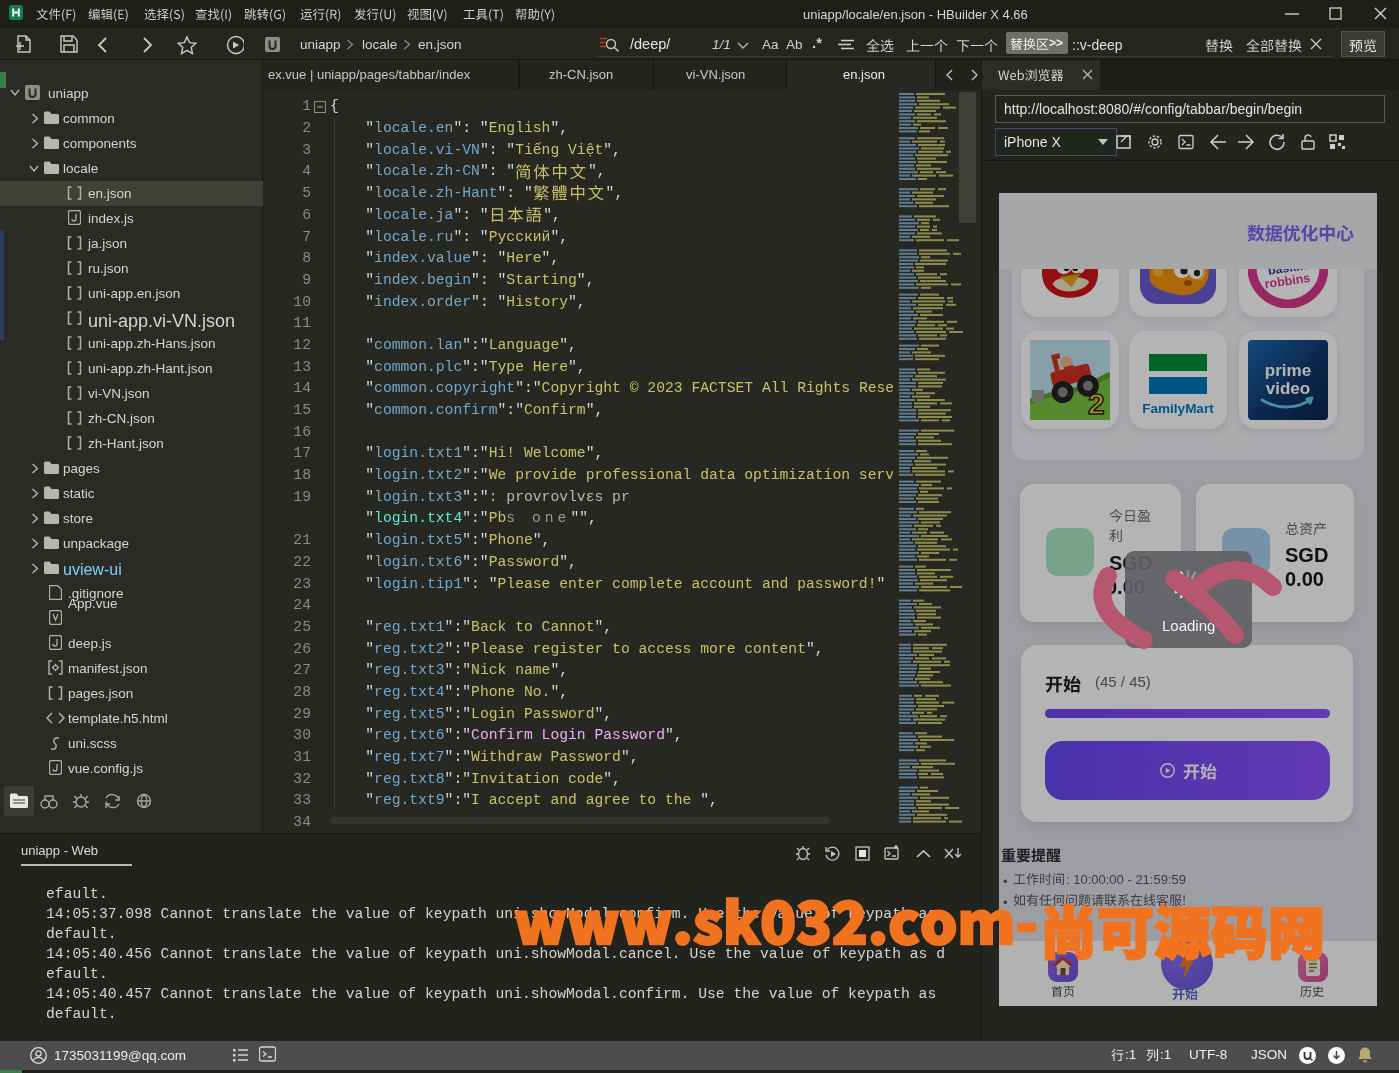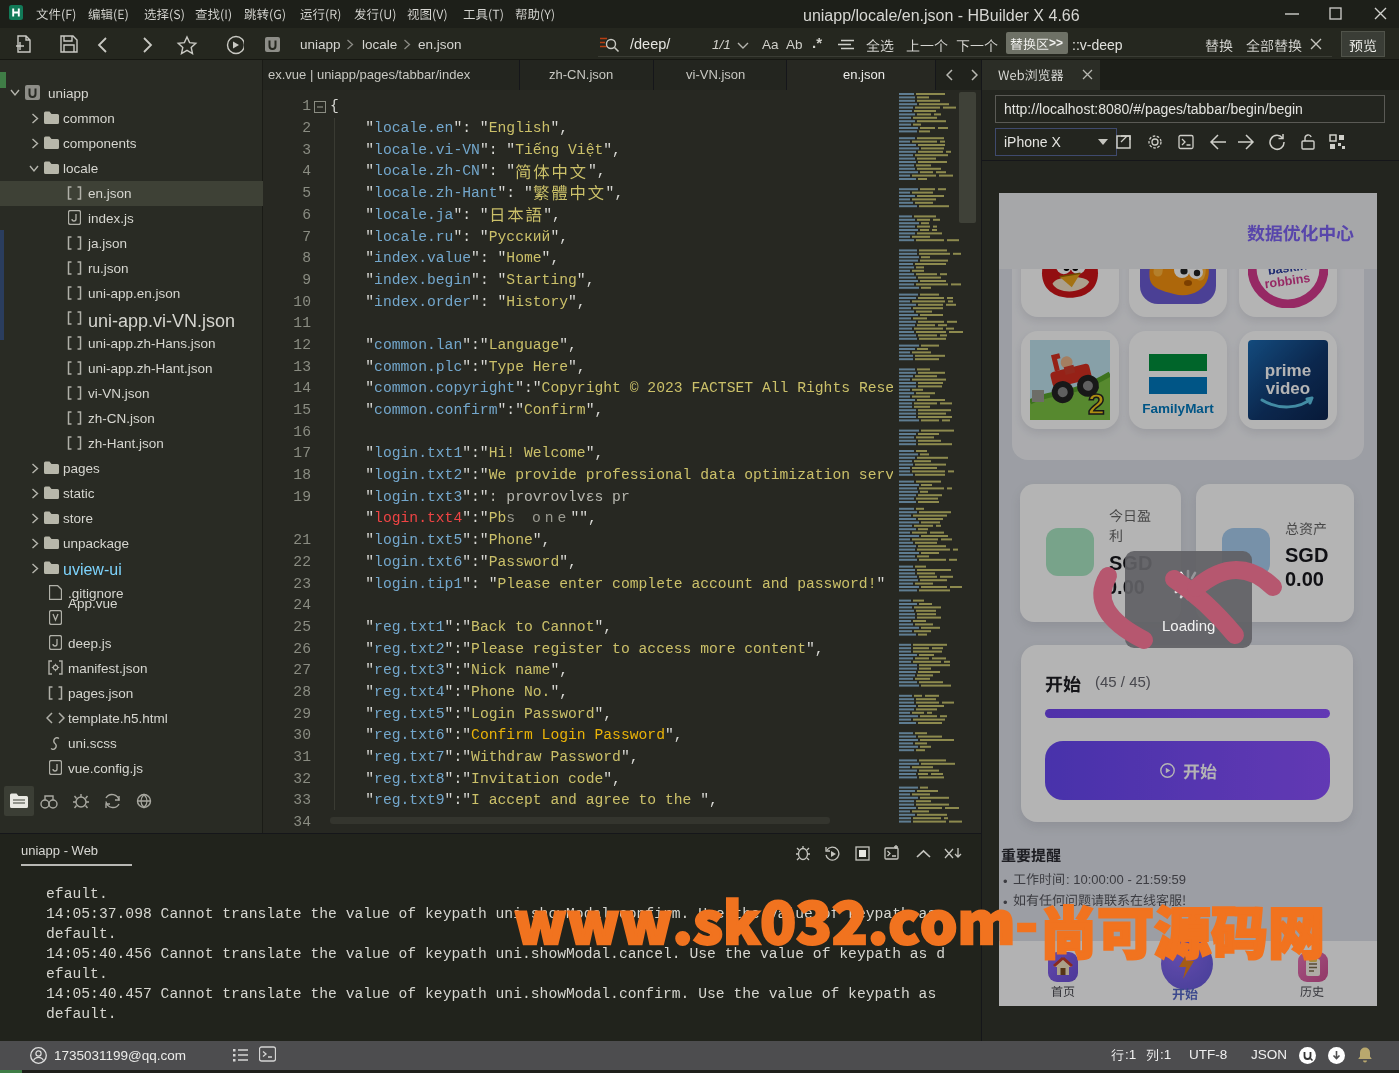--- a/index.html
+++ b/index.html
@@ -35,21 +35,21 @@
   </svg>
 <svg style="position:absolute;left:407px;top:19px;overflow:visible" width="1" height="1">
     <path d="M5.6 -9.9V-3.2H6.5V-9.1H10.4V-3.2H11.3V-9.9ZM1.9 -10.1C2.4 -9.6 2.9 -8.9 3.1 -8.4L3.9 -8.9C3.6 -9.3 3.1 -10.0 2.6 -10.5ZM8.0 -8.1V-5.7C8.0 -3.7 7.6 -1.3 4.4 0.3C4.6 0.5 4.9 0.8 5.0 1.0C6.9 0.0 7.9 -1.3 8.4 -2.7V-0.2C8.4 0.6 8.7 0.8 9.6 0.8H10.7C11.8 0.8 11.9 0.3 12.1 -1.7C11.8 -1.7 11.5 -1.9 11.3 -2.0C11.2 -0.2 11.2 0.1 10.7 0.1H9.7C9.4 0.1 9.3 0.0 9.3 -0.4V-3.5H8.6C8.8 -4.2 8.9 -5.0 8.9 -5.7V-8.1ZM0.8 -8.3V-7.5H3.8C3.1 -5.9 1.8 -4.3 0.5 -3.5C0.6 -3.3 0.9 -2.8 0.9 -2.6C1.4 -2.9 1.9 -3.4 2.4 -3.9V1.0H3.3V-4.4C3.7 -3.8 4.2 -3.1 4.5 -2.7L5.1 -3.5C4.9 -3.8 4.0 -4.8 3.5 -5.3C4.1 -6.1 4.6 -7.1 5.0 -8.1L4.5 -8.4L4.3 -8.3Z M17.2 -3.5C18.2 -3.3 19.5 -2.8 20.2 -2.5L20.6 -3.1C19.9 -3.5 18.6 -3.9 17.6 -4.1ZM15.9 -1.9C17.7 -1.7 19.8 -1.2 21.0 -0.8L21.4 -1.5C20.2 -1.9 18.1 -2.4 16.4 -2.5ZM13.6 -10.0V1.0H14.4V0.5H23.0V1.0H24.0V-10.0ZM14.4 -0.4V-9.1H23.0V-0.4ZM17.7 -8.8C17.1 -7.8 16.0 -6.9 14.9 -6.2C15.1 -6.1 15.4 -5.8 15.6 -5.7C15.9 -5.9 16.3 -6.2 16.7 -6.5C17.1 -6.1 17.6 -5.8 18.1 -5.4C17.0 -4.9 15.8 -4.5 14.7 -4.3C14.8 -4.2 15.0 -3.8 15.1 -3.6C16.4 -3.9 17.7 -4.3 18.9 -5.0C19.9 -4.4 21.1 -4.0 22.3 -3.7C22.4 -3.9 22.6 -4.2 22.8 -4.4C21.7 -4.6 20.6 -5.0 19.6 -5.4C20.6 -6.0 21.3 -6.7 21.9 -7.6L21.3 -7.9L21.2 -7.9H17.9C18.1 -8.1 18.3 -8.3 18.5 -8.6ZM17.2 -7.0 17.3 -7.1H20.6C20.1 -6.6 19.5 -6.2 18.8 -5.8C18.2 -6.2 17.6 -6.6 17.2 -7.0Z M28.0 2.5 28.7 2.1C27.6 0.4 27.1 -1.8 27.1 -3.9C27.1 -6.0 27.6 -8.1 28.7 -9.9L28.0 -10.2C26.8 -8.3 26.1 -6.3 26.1 -3.9C26.1 -1.4 26.8 0.6 28.0 2.5Z M32.2 0.0H33.5L36.4 -9.2H35.2L33.8 -4.2C33.5 -3.1 33.2 -2.2 32.9 -1.2H32.8C32.5 -2.2 32.2 -3.1 31.9 -4.2L30.5 -9.2H29.2Z M37.6 2.5C38.8 0.6 39.5 -1.4 39.5 -3.9C39.5 -6.3 38.8 -8.3 37.6 -10.2L36.9 -9.9C38.0 -8.1 38.6 -6.0 38.6 -3.9C38.6 -1.8 38.0 0.4 36.9 2.1Z" fill="#d5d5d1"></path>
   </svg>
 <svg style="position:absolute;left:463px;top:19px;overflow:visible" width="1" height="1">
     <path d="M0.7 -0.9V0.0H11.9V-0.9H6.7V-8.1H11.2V-9.1H1.3V-8.1H5.7V-0.9Z M20.1 -1.1C21.5 -0.4 22.9 0.4 23.8 1.0L24.5 0.3C23.6 -0.3 22.1 -1.1 20.7 -1.7ZM16.6 -1.7C15.8 -1.0 14.3 -0.2 13.0 0.3C13.2 0.5 13.5 0.8 13.7 1.0C14.9 0.5 16.5 -0.3 17.5 -1.1ZM15.2 -9.9V-2.6H13.2V-1.8H24.4V-2.6H22.5V-9.9ZM16.1 -2.6V-3.8H21.6V-2.6ZM16.1 -7.3H21.6V-6.3H16.1ZM16.1 -8.1V-9.1H21.6V-8.1ZM16.1 -5.6H21.6V-4.5H16.1Z M28.0 2.5 28.7 2.1C27.6 0.4 27.1 -1.8 27.1 -3.9C27.1 -6.0 27.6 -8.1 28.7 -9.9L28.0 -10.2C26.8 -8.3 26.1 -6.3 26.1 -3.9C26.1 -1.4 26.8 0.6 28.0 2.5Z M32.4 0.0H33.6V-8.2H36.3V-9.2H29.6V-8.2H32.4Z M38.0 2.5C39.1 0.6 39.8 -1.4 39.8 -3.9C39.8 -6.3 39.1 -8.3 38.0 -10.2L37.2 -9.9C38.3 -8.1 38.9 -6.0 38.9 -3.9C38.9 -1.8 38.3 0.4 37.2 2.1Z" fill="#d5d5d1"></path>
   </svg>
 <svg style="position:absolute;left:515px;top:19px;overflow:visible" width="1" height="1">
     <path d="M3.4 -10.5V-9.5H0.8V-8.8H3.4V-7.8H1.1V-7.1H3.4V-6.8C3.4 -6.6 3.4 -6.4 3.3 -6.1H0.6V-5.4H3.0C2.6 -4.8 1.9 -4.2 0.9 -3.9C1.1 -3.7 1.4 -3.4 1.5 -3.2C2.9 -3.8 3.6 -4.6 4.0 -5.4H6.8V-6.1H4.3C4.4 -6.4 4.4 -6.6 4.4 -6.8V-7.1H6.4V-7.8H4.4V-8.8H6.7V-9.5H4.4V-10.5ZM7.3 -10.0V-3.8H8.2V-9.2H10.3C10.0 -8.6 9.6 -8.0 9.2 -7.5C10.3 -6.8 10.7 -6.3 10.7 -5.8C10.7 -5.6 10.6 -5.4 10.4 -5.3C10.2 -5.2 10.0 -5.2 9.9 -5.2C9.5 -5.2 9.0 -5.2 8.5 -5.2C8.7 -5.0 8.8 -4.7 8.8 -4.4C9.3 -4.4 9.8 -4.4 10.2 -4.4C10.5 -4.5 10.8 -4.5 11.0 -4.6C11.4 -4.9 11.6 -5.2 11.6 -5.8C11.6 -6.3 11.2 -6.9 10.2 -7.6C10.7 -8.2 11.2 -9.0 11.7 -9.6L11.1 -10.0L10.9 -10.0ZM1.9 -3.3V0.3H2.8V-2.4H5.7V1.0H6.7V-2.4H9.9V-0.7C9.9 -0.6 9.8 -0.5 9.6 -0.5C9.4 -0.5 8.7 -0.5 7.9 -0.5C8.0 -0.3 8.1 0.1 8.2 0.3C9.2 0.3 9.9 0.3 10.3 0.2C10.7 0.0 10.8 -0.2 10.8 -0.7V-3.3H6.7V-4.3H5.7V-3.3Z M20.4 -10.5C20.4 -9.5 20.4 -8.6 20.4 -7.7H18.3V-6.8H20.4C20.2 -3.8 19.5 -1.2 17.1 0.3C17.4 0.5 17.7 0.8 17.8 1.0C20.4 -0.7 21.1 -3.5 21.2 -6.8H23.2C23.1 -2.2 23.0 -0.5 22.6 -0.1C22.5 0.0 22.4 0.1 22.2 0.1C21.9 0.1 21.2 0.0 20.5 -0.0C20.7 0.2 20.8 0.6 20.8 0.9C21.5 0.9 22.2 0.9 22.6 0.9C23.0 0.9 23.2 0.8 23.5 0.4C23.9 -0.1 24.0 -1.9 24.1 -7.2C24.1 -7.3 24.1 -7.7 24.1 -7.7H21.3C21.3 -8.6 21.3 -9.5 21.3 -10.5ZM12.9 -1.2 13.1 -0.2C14.6 -0.6 16.7 -1.1 18.7 -1.5L18.6 -2.4L17.9 -2.2V-9.9H13.8V-1.4ZM14.7 -1.5V-3.7H17.0V-2.0ZM14.7 -6.4H17.0V-4.5H14.7ZM14.7 -7.2V-9.0H17.0V-7.2Z M28.0 2.5 28.7 2.1C27.6 0.4 27.1 -1.8 27.1 -3.9C27.1 -6.0 27.6 -8.1 28.7 -9.9L28.0 -10.2C26.8 -8.3 26.1 -6.3 26.1 -3.9C26.1 -1.4 26.8 0.6 28.0 2.5Z M32.0 0.0H33.1V-3.6L35.9 -9.2H34.7L33.5 -6.6C33.2 -5.9 32.9 -5.2 32.6 -4.6H32.5C32.2 -5.2 31.9 -5.9 31.6 -6.6L30.4 -9.2H29.2L32.0 -3.6Z M37.1 2.5C38.3 0.6 38.9 -1.4 38.9 -3.9C38.9 -6.3 38.3 -8.3 37.1 -10.2L36.4 -9.9C37.5 -8.1 38.0 -6.0 38.0 -3.9C38.0 -1.8 37.5 0.4 36.4 2.1Z" fill="#d5d5d1"></path>
   </svg>
-<div class="abs" style="left:803px;top:7px;white-space:pre;font-size:16px;color:#d7d7d3">uniapp/locale/en.json - HBuilder X 4.66</div>
+<div class="abs" style="left:803px;top:7px;white-space:pre;font-size:13px;color:#d7d7d3">uniapp/locale/en.json - HBuilder X 4.66</div>
 <svg class="abs" style="left:1277px;top:0" width="122" height="28">
     <path d="M8 14h14" stroke="#d0d0cc" stroke-width="1.4"></path>
     <rect x="53" y="8" width="11" height="11" fill="none" stroke="#d0d0cc" stroke-width="1.3"></rect>
     <path d="M98 8l11 11M109 8l-11 11" stroke="#d0d0cc" stroke-width="1.4"></path>
   </svg>
 <div class="abs" style="left:0px;top:28px;width:1399px;height:32px;background:#25271f;border-bottom:1px solid #161712"></div>
 <svg class="abs" style="left:14px;top:34px" width="230" height="22">
     <path d="M4 2h8l4 4v12H4z M12 2v4h4" style="fill:none;stroke:#c9c9c3;stroke-width:1.4"></path>
     <path d="M0 8v8M-4 12h8" transform="translate(6,0)" style="fill:none;stroke:#c9c9c3;stroke-width:1.4"></path>
     <g transform="translate(45,0)">
@@ -344,43 +344,43 @@
     <path d="M3 6h6" stroke="#8a8c82" stroke-width="1.2"></path>
   </svg>
 <div class="abs" style="left:334px;top:118px;width:1px;height:692px;background:#3a3b33"></div>
 <div class="abs mono" style="left:330px;top:96.4px;width:563px;font-size:14.7px;line-height:21.68px;color:#d8d8d4;white-space:pre;overflow:hidden;height:736px"><i style="color:#d8d8d4">{</i>
     <i style="color:#d8d8d4">"</i><i style="color:#73a7cc">locale.en</i><i style="color:#d8d8d4">": "</i><i style="color:#cbc069">English</i><i style="color:#d8d8d4">",</i>
     <i style="color:#d8d8d4">"</i><i style="color:#73a7cc">locale.vi-VN</i><i style="color:#d8d8d4">": "</i><i style="color:#cbc069">Tiếng Việt</i><i style="color:#d8d8d4">",</i>
     <i style="color:#d8d8d4">"</i><i style="color:#73a7cc">locale.zh-CN</i><i style="color:#d8d8d4">": "</i><span class="cjk4"></span><i style="color:#d8d8d4">",</i>
     <i style="color:#d8d8d4">"</i><i style="color:#73a7cc">locale.zh-Hant</i><i style="color:#d8d8d4">": "</i><span class="cjk5"></span><i style="color:#d8d8d4">",</i>
     <i style="color:#d8d8d4">"</i><i style="color:#73a7cc">locale.ja</i><i style="color:#d8d8d4">": "</i><span class="cjk6"></span><i style="color:#d8d8d4">",</i>
     <i style="color:#d8d8d4">"</i><i style="color:#73a7cc">locale.ru</i><i style="color:#d8d8d4">": "</i><i style="color:#cbc069">Русский</i><i style="color:#d8d8d4">",</i>
-    <i style="color:#d8d8d4">"</i><i style="color:#73a7cc">index.value</i><i style="color:#d8d8d4">": "</i><i style="color:#cbc069">Home</i><i style="color:#d8d8d4">",</i>
+    <i style="color:#d8d8d4">"</i><i style="color:#73a7cc">index.value</i><i style="color:#d8d8d4">": "</i><i style="color:#cbc069">Here</i><i style="color:#d8d8d4">",</i>
     <i style="color:#d8d8d4">"</i><i style="color:#73a7cc">index.begin</i><i style="color:#d8d8d4">": "</i><i style="color:#cbc069">Starting</i><i style="color:#d8d8d4">",</i>
     <i style="color:#d8d8d4">"</i><i style="color:#73a7cc">index.order</i><i style="color:#d8d8d4">": "</i><i style="color:#cbc069">History</i><i style="color:#d8d8d4">",</i>
 
     <i style="color:#d8d8d4">"</i><i style="color:#73a7cc">common.lan</i><i style="color:#d8d8d4">":"</i><i style="color:#cbc069">Language</i><i style="color:#d8d8d4">",</i>
     <i style="color:#d8d8d4">"</i><i style="color:#73a7cc">common.plc</i><i style="color:#d8d8d4">":"</i><i style="color:#cbc069">Type Here</i><i style="color:#d8d8d4">",</i>
     <i style="color:#d8d8d4">"</i><i style="color:#73a7cc">common.copyright</i><i style="color:#d8d8d4">":"</i><i style="color:#cbc069">Copyright © 2023 FACTSET All Rights Reserved</i>
     <i style="color:#d8d8d4">"</i><i style="color:#73a7cc">common.confirm</i><i style="color:#d8d8d4">":"</i><i style="color:#cbc069">Confirm</i><i style="color:#d8d8d4">",</i>
 
     <i style="color:#d8d8d4">"</i><i style="color:#73a7cc">login.txt1</i><i style="color:#d8d8d4">":"</i><i style="color:#cbc069">Hi! Welcome</i><i style="color:#d8d8d4">",</i>
     <i style="color:#d8d8d4">"</i><i style="color:#73a7cc">login.txt2</i><i style="color:#d8d8d4">":"</i><i style="color:#cbc069">We provide professional data optimization services</i>
     <i style="color:#d8d8d4">"</i><i style="color:#73a7cc">login.txt3</i><i style="color:#d8d8d4">":"</i><i style="color:#b8b8b0">: provrovlvεs pr</i>
-    <i style="color:#d8d8d4">"</i><i style="color:#ef4444">login.txt4</i><i style="color:#d8d8d4">":"</i><i style="color:#cbc069">Pb</i><i style="color:#9a9a90;letter-spacing:4px">s one</i><i style="color:#d8d8d4">"",</i>
+    <i style="color:#d8d8d4">"</i><i style="color:#5eead4">login.txt4</i><i style="color:#d8d8d4">":"</i><i style="color:#cbc069">Pb</i><i style="color:#9a9a90;letter-spacing:4px">s one</i><i style="color:#d8d8d4">"",</i>
     <i style="color:#d8d8d4">"</i><i style="color:#73a7cc">login.txt5</i><i style="color:#d8d8d4">":"</i><i style="color:#cbc069">Phone</i><i style="color:#d8d8d4">",</i>
     <i style="color:#d8d8d4">"</i><i style="color:#73a7cc">login.txt6</i><i style="color:#d8d8d4">":"</i><i style="color:#cbc069">Password</i><i style="color:#d8d8d4">",</i>
     <i style="color:#d8d8d4">"</i><i style="color:#73a7cc">login.tip1</i><i style="color:#d8d8d4">": "</i><i style="color:#cbc069">Please enter complete account and password!</i><i style="color:#d8d8d4">"</i>
 
     <i style="color:#d8d8d4">"</i><i style="color:#73a7cc">reg.txt1</i><i style="color:#d8d8d4">":"</i><i style="color:#cbc069">Back to Cannot</i><i style="color:#d8d8d4">",</i>
     <i style="color:#d8d8d4">"</i><i style="color:#73a7cc">reg.txt2</i><i style="color:#d8d8d4">":"</i><i style="color:#cbc069">Please register to access more content</i><i style="color:#d8d8d4">",</i>
     <i style="color:#d8d8d4">"</i><i style="color:#73a7cc">reg.txt3</i><i style="color:#d8d8d4">":"</i><i style="color:#cbc069">Nick name</i><i style="color:#d8d8d4">",</i>
     <i style="color:#d8d8d4">"</i><i style="color:#73a7cc">reg.txt4</i><i style="color:#d8d8d4">":"</i><i style="color:#cbc069">Phone No.</i><i style="color:#d8d8d4">",</i>
     <i style="color:#d8d8d4">"</i><i style="color:#73a7cc">reg.txt5</i><i style="color:#d8d8d4">":"</i><i style="color:#cbc069">Login Password</i><i style="color:#d8d8d4">",</i>
-    <i style="color:#d8d8d4">"</i><i style="color:#73a7cc">reg.txt6</i><i style="color:#d8d8d4">":"</i><i style="color:#eab308">Confirm Login Password</i><i style="color:#d8d8d4">",</i>
+    <i style="color:#d8d8d4">"</i><i style="color:#73a7cc">reg.txt6</i><i style="color:#d8d8d4">":"</i><i style="color:#f0abfc">Confirm Login Password</i><i style="color:#d8d8d4">",</i>
     <i style="color:#d8d8d4">"</i><i style="color:#73a7cc">reg.txt7</i><i style="color:#d8d8d4">":"</i><i style="color:#cbc069">Withdraw Password</i><i style="color:#d8d8d4">",</i>
     <i style="color:#d8d8d4">"</i><i style="color:#73a7cc">reg.txt8</i><i style="color:#d8d8d4">":"</i><i style="color:#cbc069">Invitation code</i><i style="color:#d8d8d4">",</i>
     <i style="color:#d8d8d4">"</i><i style="color:#73a7cc">reg.txt9</i><i style="color:#d8d8d4">":"</i><i style="color:#cbc069">I accept and agree to the </i><i style="color:#d8d8d4">",</i>
 </div>
 <style>i{font-style:normal}</style>
 <svg style="position:absolute;left:515.22px;top:177.64px;overflow:visible" width="1" height="1">
     <path d="M1.8 -7.5V1.3H3.0V-7.5ZM2.5 -8.9C3.2 -8.3 4.0 -7.4 4.4 -6.8L5.3 -7.5C4.9 -8.1 4.1 -8.9 3.4 -9.5ZM5.3 -6.4V-0.7H11.4V-6.4ZM3.4 -13.9C2.9 -12.3 1.9 -10.8 0.8 -9.9C1.1 -9.7 1.6 -9.4 1.8 -9.2C2.4 -9.8 3.0 -10.5 3.5 -11.4H4.5C4.9 -10.7 5.3 -9.9 5.4 -9.3L6.5 -9.8C6.4 -10.2 6.1 -10.8 5.8 -11.4H8.1V-12.4H4.1C4.3 -12.8 4.4 -13.2 4.6 -13.6ZM9.8 -13.9C9.4 -12.5 8.7 -11.1 7.7 -10.2C8.0 -10.0 8.5 -9.7 8.7 -9.5C9.2 -10.0 9.7 -10.6 10.1 -11.4H11.3C11.8 -10.7 12.3 -9.8 12.5 -9.3L13.6 -9.7C13.4 -10.2 13.0 -10.8 12.7 -11.4H15.3V-12.4H10.6C10.7 -12.8 10.9 -13.2 11.0 -13.6ZM10.2 -3.1V-1.6H6.4V-3.1ZM6.4 -5.4H10.2V-4.0H6.4ZM5.8 -8.9V-7.8H13.5V-0.2C13.5 0.1 13.5 0.1 13.2 0.1C13.0 0.2 12.1 0.2 11.2 0.1C11.3 0.4 11.5 0.9 11.6 1.2C12.8 1.2 13.6 1.2 14.1 1.0C14.6 0.8 14.8 0.5 14.8 -0.2V-8.9Z M22.3 -13.8C21.5 -11.3 20.2 -8.8 18.7 -7.2C18.9 -6.9 19.3 -6.3 19.4 -6.0C19.9 -6.6 20.4 -7.2 20.8 -7.9V1.3H22.0V-10.0C22.6 -11.1 23.1 -12.3 23.5 -13.5ZM25.1 -2.9V-1.7H27.8V1.2H29.0V-1.7H31.6V-2.9H29.0V-8.6C30.0 -5.7 31.6 -3.0 33.3 -1.4C33.5 -1.7 34.0 -2.1 34.3 -2.4C32.5 -3.8 30.8 -6.6 29.8 -9.3H33.9V-10.5H29.0V-13.8H27.8V-10.5H23.1V-9.3H27.0C26.0 -6.5 24.3 -3.7 22.5 -2.3C22.8 -2.1 23.2 -1.6 23.4 -1.3C25.1 -2.9 26.7 -5.6 27.8 -8.5V-2.9Z M44.0 -13.9V-10.9H38.0V-3.1H39.2V-4.1H44.0V1.3H45.3V-4.1H50.0V-3.2H51.3V-10.9H45.3V-13.9ZM39.2 -5.3V-9.7H44.0V-5.3ZM50.0 -5.3H45.3V-9.7H50.0Z M61.6 -13.6C62.1 -12.8 62.6 -11.7 62.8 -11.0L64.2 -11.4C63.9 -12.1 63.4 -13.2 62.9 -14.0ZM55.4 -11.0V-9.7H58.0C59.0 -7.2 60.3 -5.1 62.0 -3.3C60.2 -1.8 57.9 -0.7 55.2 0.1C55.4 0.4 55.8 1.0 56.0 1.3C58.7 0.4 61.0 -0.8 62.9 -2.4C64.7 -0.8 67.0 0.5 69.7 1.2C69.9 0.9 70.3 0.3 70.6 0.1C67.9 -0.6 65.7 -1.8 63.8 -3.3C65.5 -5.0 66.8 -7.1 67.7 -9.7H70.3V-11.0ZM62.9 -4.2C61.4 -5.7 60.1 -7.6 59.3 -9.7H66.3C65.5 -7.5 64.4 -5.7 62.9 -4.2Z" fill="#cbc069"></path>
   </svg>
 <svg style="position:absolute;left:532.86px;top:199.32px;overflow:visible" width="1" height="1">
     <path d="M10.4 -1.0C11.8 -0.5 13.6 0.4 14.5 1.0L15.5 0.3C14.5 -0.3 12.7 -1.1 11.3 -1.6ZM4.9 -1.6C3.9 -0.9 2.3 -0.2 0.9 0.2C1.2 0.4 1.6 0.8 1.8 1.1C3.2 0.5 4.9 -0.3 6.0 -1.2ZM3.3 -3.9C3.6 -4.0 4.0 -4.1 6.7 -4.2C5.5 -3.7 4.4 -3.3 3.9 -3.2C3.0 -2.9 2.3 -2.7 1.8 -2.7C1.9 -2.4 2.0 -1.8 2.1 -1.6C2.5 -1.8 3.2 -1.8 7.9 -2.1V-0.0C7.9 0.2 7.8 0.2 7.6 0.2C7.3 0.3 6.5 0.3 5.6 0.2C5.7 0.5 5.9 1.0 6.0 1.3C7.2 1.3 8.0 1.3 8.5 1.1C9.0 0.9 9.1 0.6 9.1 0.0V-2.2L13.2 -2.5C13.6 -2.1 14.0 -1.8 14.2 -1.5L15.1 -2.2C14.3 -3.0 12.8 -4.0 11.6 -4.7L10.8 -4.1C11.2 -3.9 11.6 -3.6 12.1 -3.3L5.9 -3.0C7.7 -3.6 9.6 -4.4 11.4 -5.3L10.7 -6.1C10.1 -5.8 9.4 -5.5 8.8 -5.1L5.7 -5.0C6.4 -5.3 7.0 -5.6 7.6 -6.0L7.0 -6.5H8.4V-7.2H7.5L7.6 -8.7H8.9V-9.5H7.7L7.9 -11.6H2.4C2.6 -11.8 2.8 -12.0 3.0 -12.3H8.5V-13.1H3.5L3.8 -13.7L2.8 -13.9C2.3 -12.9 1.5 -11.9 0.6 -11.2C0.8 -11.1 1.3 -10.8 1.5 -10.6C1.7 -10.9 2.0 -11.1 2.3 -11.4L2.1 -9.5H0.8V-8.7H2.0C1.9 -7.9 1.8 -7.1 1.7 -6.5H6.6C5.6 -5.8 4.4 -5.3 4.0 -5.2C3.6 -5.0 3.3 -5.0 3.0 -4.9C3.1 -4.7 3.3 -4.1 3.3 -3.9ZM10.6 -11.6H13.4C13.1 -10.7 12.6 -9.9 12.0 -9.2C11.4 -9.9 10.9 -10.7 10.6 -11.5ZM10.4 -13.9C10.0 -12.5 9.3 -11.2 8.3 -10.4C8.6 -10.2 9.0 -9.8 9.1 -9.6C9.4 -9.9 9.7 -10.2 10.0 -10.5C10.3 -9.8 10.8 -9.1 11.3 -8.5C10.5 -7.8 9.5 -7.3 8.4 -6.9C8.7 -6.7 9.0 -6.3 9.2 -6.1C10.2 -6.5 11.2 -7.1 12.0 -7.8C12.9 -6.9 14.0 -6.3 15.2 -5.9C15.4 -6.2 15.7 -6.6 15.9 -6.8C14.7 -7.2 13.6 -7.7 12.7 -8.5C13.5 -9.4 14.1 -10.4 14.5 -11.6H15.6V-12.5H11.1C11.2 -12.9 11.4 -13.3 11.5 -13.6ZM4.1 -10.4C4.6 -10.1 5.2 -9.7 5.4 -9.4H3.1L3.2 -10.8H6.9L6.7 -9.4H5.5L5.9 -9.9C5.6 -10.2 5.0 -10.6 4.6 -10.8ZM3.9 -8.4C4.4 -8.1 5.0 -7.6 5.3 -7.2H2.8L3.0 -8.7H4.3ZM5.3 -7.2 5.8 -7.7C5.5 -8.0 4.9 -8.4 4.5 -8.7H6.7L6.5 -7.2Z M27.5 -4.1H31.9V-2.7H27.5ZM26.4 -5.0V-1.9H33.0V-5.0ZM19.2 -8.9V-6.6H20.1V1.4H21.1V-1.7H23.6V-0.1C23.6 0.1 23.5 0.2 23.4 0.2C23.2 0.2 22.7 0.2 22.2 0.1C22.3 0.4 22.5 0.9 22.5 1.2C23.3 1.2 23.8 1.2 24.2 1.0C24.6 0.9 24.7 0.5 24.7 -0.1V-6.7H25.6V-5.8H33.8V-6.7H25.7V-8.9H24.7V-13.3H20.0V-8.9ZM27.2 -1.5C27.4 -1.1 27.7 -0.5 27.8 0.0H25.4V1.0H34.0V0.0H31.5C31.8 -0.4 32.1 -1.0 32.3 -1.5L31.2 -1.9C31.1 -1.3 30.8 -0.5 30.5 0.0H28.9C28.7 -0.5 28.4 -1.2 28.2 -1.8ZM26.0 -12.6V-7.6H33.4V-12.6H31.3V-13.9H30.2V-12.6H29.0V-13.9H28.0V-12.6ZM26.9 -9.7H28.2V-8.5H26.9ZM29.0 -9.7H30.3V-8.5H29.0ZM31.1 -9.7H32.4V-8.5H31.1ZM26.9 -11.7H28.2V-10.5H26.9ZM29.0 -11.7H30.3V-10.5H29.0ZM31.1 -11.7H32.4V-10.5H31.1ZM21.1 -3.8H23.6V-2.6H21.1ZM21.1 -4.7V-5.9H23.6V-4.7ZM24.1 -6.9H20.2V-8.0H24.6V-6.9ZM21.0 -8.9V-10.4H22.0V-8.9ZM23.6 -8.9H22.8V-11.2H21.0V-12.3H23.6Z M44.0 -13.9V-10.9H38.0V-3.1H39.2V-4.1H44.0V1.3H45.3V-4.1H50.0V-3.2H51.3V-10.9H45.3V-13.9ZM39.2 -5.3V-9.7H44.0V-5.3ZM50.0 -5.3H45.3V-9.7H50.0Z M61.6 -13.6C62.1 -12.8 62.6 -11.7 62.8 -11.0L64.2 -11.4C63.9 -12.1 63.4 -13.2 62.9 -14.0ZM55.4 -11.0V-9.7H58.0C59.0 -7.2 60.3 -5.1 62.0 -3.3C60.2 -1.8 57.9 -0.7 55.2 0.1C55.4 0.4 55.8 1.0 56.0 1.3C58.7 0.4 61.0 -0.8 62.9 -2.4C64.7 -0.8 67.0 0.5 69.7 1.2C69.9 0.9 70.3 0.3 70.6 0.1C67.9 -0.6 65.7 -1.8 63.8 -3.3C65.5 -5.0 66.8 -7.1 67.7 -9.7H70.3V-11.0ZM62.9 -4.2C61.4 -5.7 60.1 -7.6 59.3 -9.7H66.3C65.5 -7.5 64.4 -5.7 62.9 -4.2Z" fill="#cbc069"></path>
@@ -848,21 +848,21 @@
 <div class="abs" style="left:981px;top:60px;width:418px;height:981px;background:#23251f;border-left:1px solid #15161a"></div>
 <div class="abs" style="left:982px;top:60px;width:417px;height:30px;background:#1c1e18"></div>
 <div class="abs" style="left:982px;top:60px;width:118px;height:30px;background:#2b2d26"></div>
 <svg style="position:absolute;left:998px;top:80px;overflow:visible" width="1" height="1">
     <path d="M2.4 0.0H3.8L5.2 -5.7C5.4 -6.5 5.5 -7.2 5.7 -7.9H5.7C5.9 -7.2 6.0 -6.5 6.2 -5.7L7.6 0.0H9.1L11.1 -9.5H9.9L8.9 -4.3C8.7 -3.3 8.5 -2.3 8.4 -1.2H8.3C8.1 -2.3 7.9 -3.3 7.6 -4.3L6.3 -9.5H5.2L3.9 -4.3C3.6 -3.3 3.4 -2.3 3.2 -1.2H3.1C3.0 -2.3 2.8 -3.3 2.6 -4.3L1.6 -9.5H0.3Z M15.5 0.2C16.4 0.2 17.2 -0.1 17.8 -0.5L17.4 -1.3C16.8 -1.0 16.3 -0.8 15.6 -0.8C14.3 -0.8 13.3 -1.7 13.3 -3.2H18.0C18.0 -3.4 18.1 -3.7 18.1 -3.9C18.1 -5.9 17.1 -7.2 15.2 -7.2C13.6 -7.2 12.1 -5.8 12.1 -3.5C12.1 -1.2 13.6 0.2 15.5 0.2ZM13.2 -4.1C13.4 -5.5 14.3 -6.3 15.3 -6.3C16.4 -6.3 17.0 -5.5 17.0 -4.1Z M22.9 0.2C24.5 0.2 26.0 -1.2 26.0 -3.6C26.0 -5.8 25.0 -7.2 23.2 -7.2C22.4 -7.2 21.6 -6.8 21.0 -6.3L21.0 -7.5V-10.3H19.8V0.0H20.8L20.9 -0.7H20.9C21.5 -0.2 22.3 0.2 22.9 0.2ZM22.7 -0.8C22.3 -0.8 21.6 -1.0 21.0 -1.6V-5.3C21.7 -5.9 22.3 -6.2 22.9 -6.2C24.2 -6.2 24.8 -5.2 24.8 -3.6C24.8 -1.9 23.9 -0.8 22.7 -0.8Z M35.6 -9.5V-1.8H36.4V-9.5ZM37.7 -10.9V-0.1C37.7 0.1 37.6 0.2 37.5 0.2C37.3 0.2 36.8 0.2 36.2 0.2C36.3 0.4 36.4 0.8 36.5 1.1C37.3 1.1 37.8 1.0 38.1 0.9C38.5 0.7 38.6 0.5 38.6 -0.1V-10.9ZM27.7 -10.0C28.3 -9.5 29.0 -8.8 29.4 -8.3L30.0 -8.9C29.7 -9.3 29.0 -10.0 28.4 -10.6ZM27.2 -6.5C27.8 -6.1 28.6 -5.4 29.0 -4.9L29.6 -5.5C29.2 -6.0 28.5 -6.6 27.8 -7.1ZM27.5 0.1 28.3 0.7C28.8 -0.5 29.5 -2.0 30.0 -3.3L29.2 -3.8C28.7 -2.4 28.0 -0.8 27.5 0.1ZM30.5 -6.3C31.1 -5.5 31.7 -4.6 32.3 -3.7C31.7 -2.1 30.9 -0.8 29.8 0.1C30.0 0.3 30.3 0.6 30.4 0.8C31.5 -0.1 32.3 -1.3 32.9 -2.7C33.3 -1.9 33.7 -1.1 33.9 -0.4L34.7 -1.0C34.4 -1.8 33.9 -2.8 33.3 -3.8C33.7 -5.0 34.0 -6.3 34.2 -7.8H35.0V-8.7H30.3V-7.8H33.3C33.1 -6.7 32.9 -5.7 32.6 -4.8C32.2 -5.5 31.7 -6.1 31.2 -6.7ZM31.6 -10.5C31.9 -9.9 32.3 -9.2 32.5 -8.7L33.3 -9.1C33.1 -9.5 32.7 -10.3 32.4 -10.8Z M48.0 -8.1C48.7 -7.5 49.4 -6.6 49.8 -6.0L50.6 -6.4C50.3 -7.0 49.6 -7.9 48.9 -8.5ZM41.1 -10.2V-6.5H42.1V-10.2ZM43.9 -10.8V-6.1H44.8V-10.8ZM46.5 -2.4V-0.3C46.5 0.6 46.8 0.9 48.1 0.9C48.4 0.9 50.1 0.9 50.4 0.9C51.4 0.9 51.7 0.5 51.8 -1.0C51.6 -1.0 51.2 -1.2 51.0 -1.3C50.9 -0.1 50.8 0.0 50.3 0.0C49.9 0.0 48.5 0.0 48.2 0.0C47.6 0.0 47.5 -0.0 47.5 -0.4V-2.4ZM45.6 -4.2V-3.2C45.6 -2.2 45.3 -0.7 40.5 0.3C40.7 0.5 41.0 0.8 41.1 1.1C46.0 -0.1 46.6 -1.8 46.6 -3.2V-4.2ZM42.2 -5.7V-1.6H43.2V-4.8H49.3V-1.7H50.3V-5.7ZM47.3 -10.9C46.9 -9.5 46.3 -8.0 45.5 -7.0C45.8 -6.9 46.2 -6.7 46.3 -6.5C46.8 -7.1 47.2 -7.9 47.5 -8.7H51.8V-9.6H47.9C48.0 -10.0 48.1 -10.3 48.2 -10.7Z M55.2 -9.5H57.4V-7.7H55.2ZM60.7 -9.5H63.1V-7.7H60.7ZM60.6 -6.3C61.2 -6.1 61.8 -5.8 62.3 -5.5H58.5C58.8 -5.9 59.1 -6.3 59.3 -6.7L58.3 -6.9V-10.3H54.3V-6.8H58.3C58.0 -6.4 57.7 -5.9 57.4 -5.5H53.3V-4.6H56.5C55.6 -3.8 54.5 -3.1 53.0 -2.6C53.2 -2.4 53.5 -2.1 53.6 -1.8L54.3 -2.1V1.0H55.2V0.7H57.4V1.0H58.3V-3.0H55.8C56.6 -3.5 57.3 -4.0 57.8 -4.6H60.2C60.8 -4.0 61.5 -3.4 62.3 -3.0H59.9V1.0H60.8V0.7H63.1V1.0H64.0V-2.1L64.7 -1.9C64.8 -2.2 65.1 -2.5 65.3 -2.7C63.9 -3.0 62.4 -3.7 61.4 -4.6H65.0V-5.5H62.7L63.1 -5.8C62.6 -6.2 61.8 -6.6 61.1 -6.8ZM59.8 -10.3V-6.8H64.0V-10.3ZM55.2 -0.2V-2.1H57.4V-0.2ZM60.8 -0.2V-2.1H63.1V-0.2Z" fill="#d8d8d4"></path>
   </svg>
 <svg class="abs" style="left:1082px;top:69px" width="11" height="11">
     <path d="M1 1l9 9M10 1l-9 9" stroke="#b8b8b2" stroke-width="1.3"></path>
   </svg>
 <div class="abs" style="left:995px;top:95px;width:390px;height:28px;border:1px solid #5a5a55;background:#23251f"></div>
-<div class="abs" style="left:1004px;top:101px;white-space:pre;font-size:14px;color:#e2e2de">http://localhost:8080/#/pages/tabbar/begin/begin</div>
+<div class="abs" style="left:1004px;top:101px;white-space:pre;font-size:14px;color:#e2e2de">http://localhost:8080/#/config/tabbar/begin/begin</div>
 <div class="abs" style="left:995px;top:128px;width:122px;height:28px;border:1px solid #3f4a6e;background:#23251f"></div>
 <div class="abs" style="left:1004px;top:134px;white-space:pre;font-size:14px;color:#e4e4e0">iPhone X</div>
 <svg class="abs" style="left:1098px;top:139px" width="10" height="7">
     <path d="M0 0l5 6 5-6z" fill="#c5c5bf"></path>
   </svg>
 <svg class="abs" style="left:1116px;top:133px" width="270" height="18">
     <g>
       <rect x="1" y="3" width="13" height="12" style="fill:none;stroke:#cfcfc9;stroke-width:1.5"></rect>
       <path d="M5 8l6-6M5 2h6M14 6V2h-4" transform="translate(0,1)" style="fill:none;stroke:#cfcfc9;stroke-width:1.5;stroke-width:1.3"></path>
     </g>

